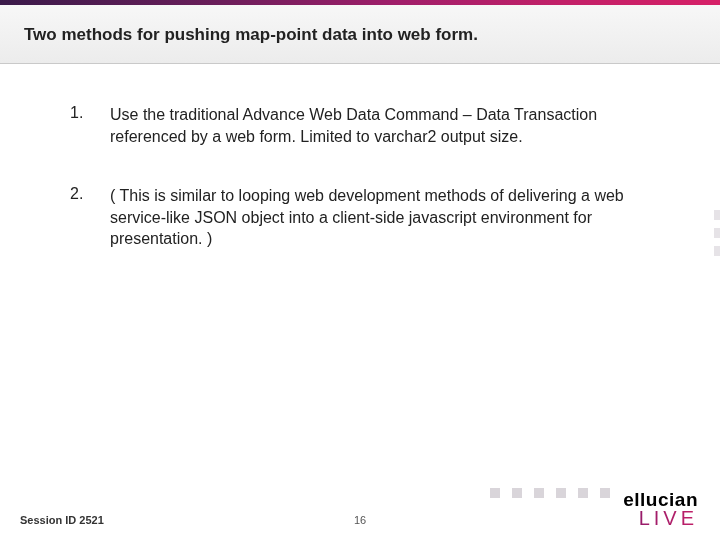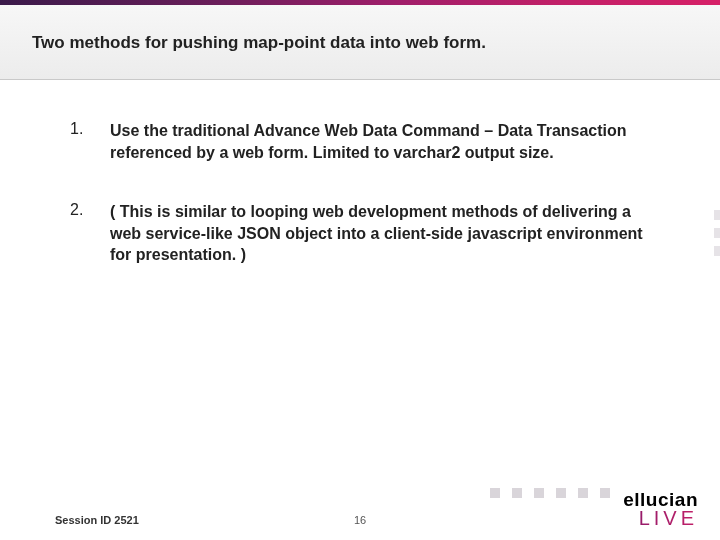--- a/index.html
+++ b/index.html
@@ -15,21 +15,21 @@
   .top-accent {
     height: 5px;
     background: linear-gradient(90deg, #3b1a4a 0%, #6a1e5a 30%, #a01e6a 55%, #c22068 78%, #d62067 100%);
   }
   .title-bar {
     padding: 16px 20px 14px 20px;
     border-bottom: 1px solid #c9c9c9;
     background: linear-gradient(#f7f7f7, #ececec);
   }
   .title-bar h1 {
-    margin: 12px;
+    margin: 4px;
     font-size: 17px;
     font-weight: bold;
     color: #222;
   }
   .content {
     padding: 40px 60px 0 70px;
   }
   .item {
     display: flex;
     margin-bottom: 34px;
@@ -39,36 +39,35 @@
     font-size: 16px;
     color: #222;
   }
   .body {
     flex: 1;
     font-size: 16px;
     line-height: 1.35;
     color: #222;
   }
   .body em { font-style: italic; }
-  .body p { margin: 0 0 4px 0; font-weight: bold; }
+  .body p { margin: 0 0 4px 0; }
   .footer {
     position: absolute;
     left: 0;
     right: 0;
     bottom: 14px;
     height: 36px;
   }
   .session {
     position: absolute;
     left: 20px;
     bottom: 0;
     font-size: 11px;
     font-weight: bold;
     color: #333;
-    margin-left: 35px;
   }
   .pagenum {
     position: absolute;
     left: 50%;
     transform: translateX(-50%);
     bottom: 0;
     font-size: 11px;
     color: #555;
   }
   .logo {

